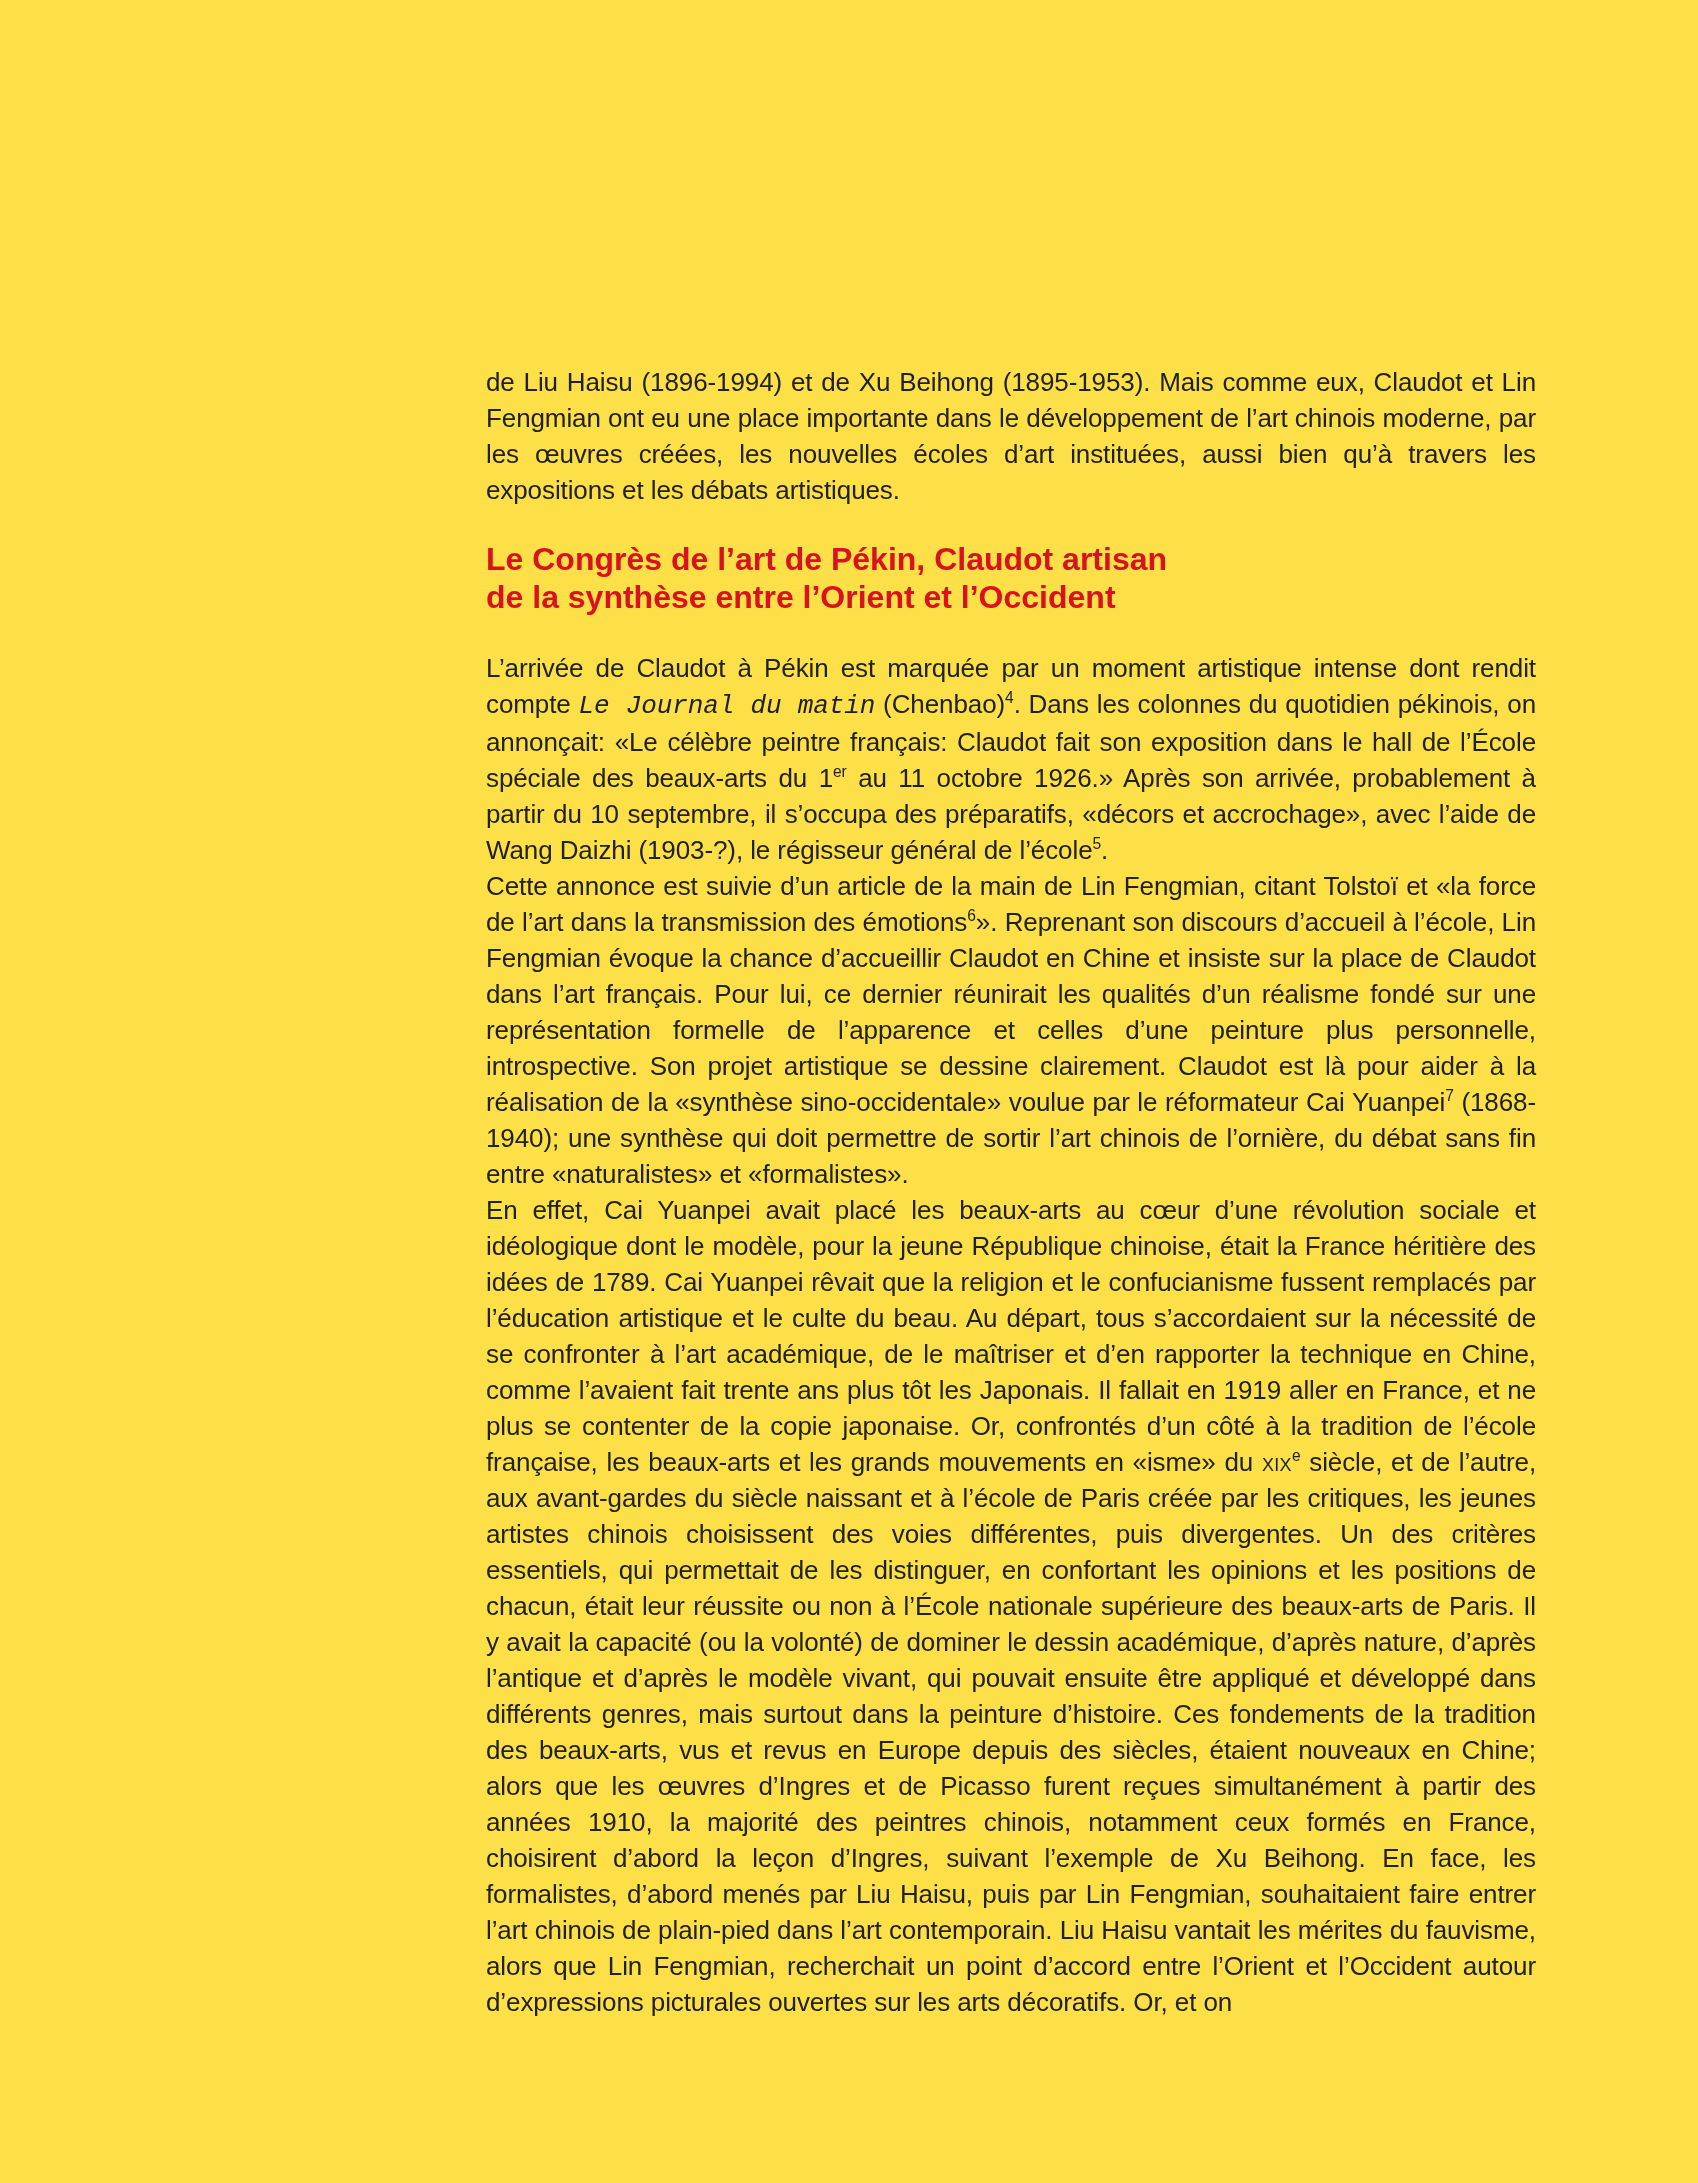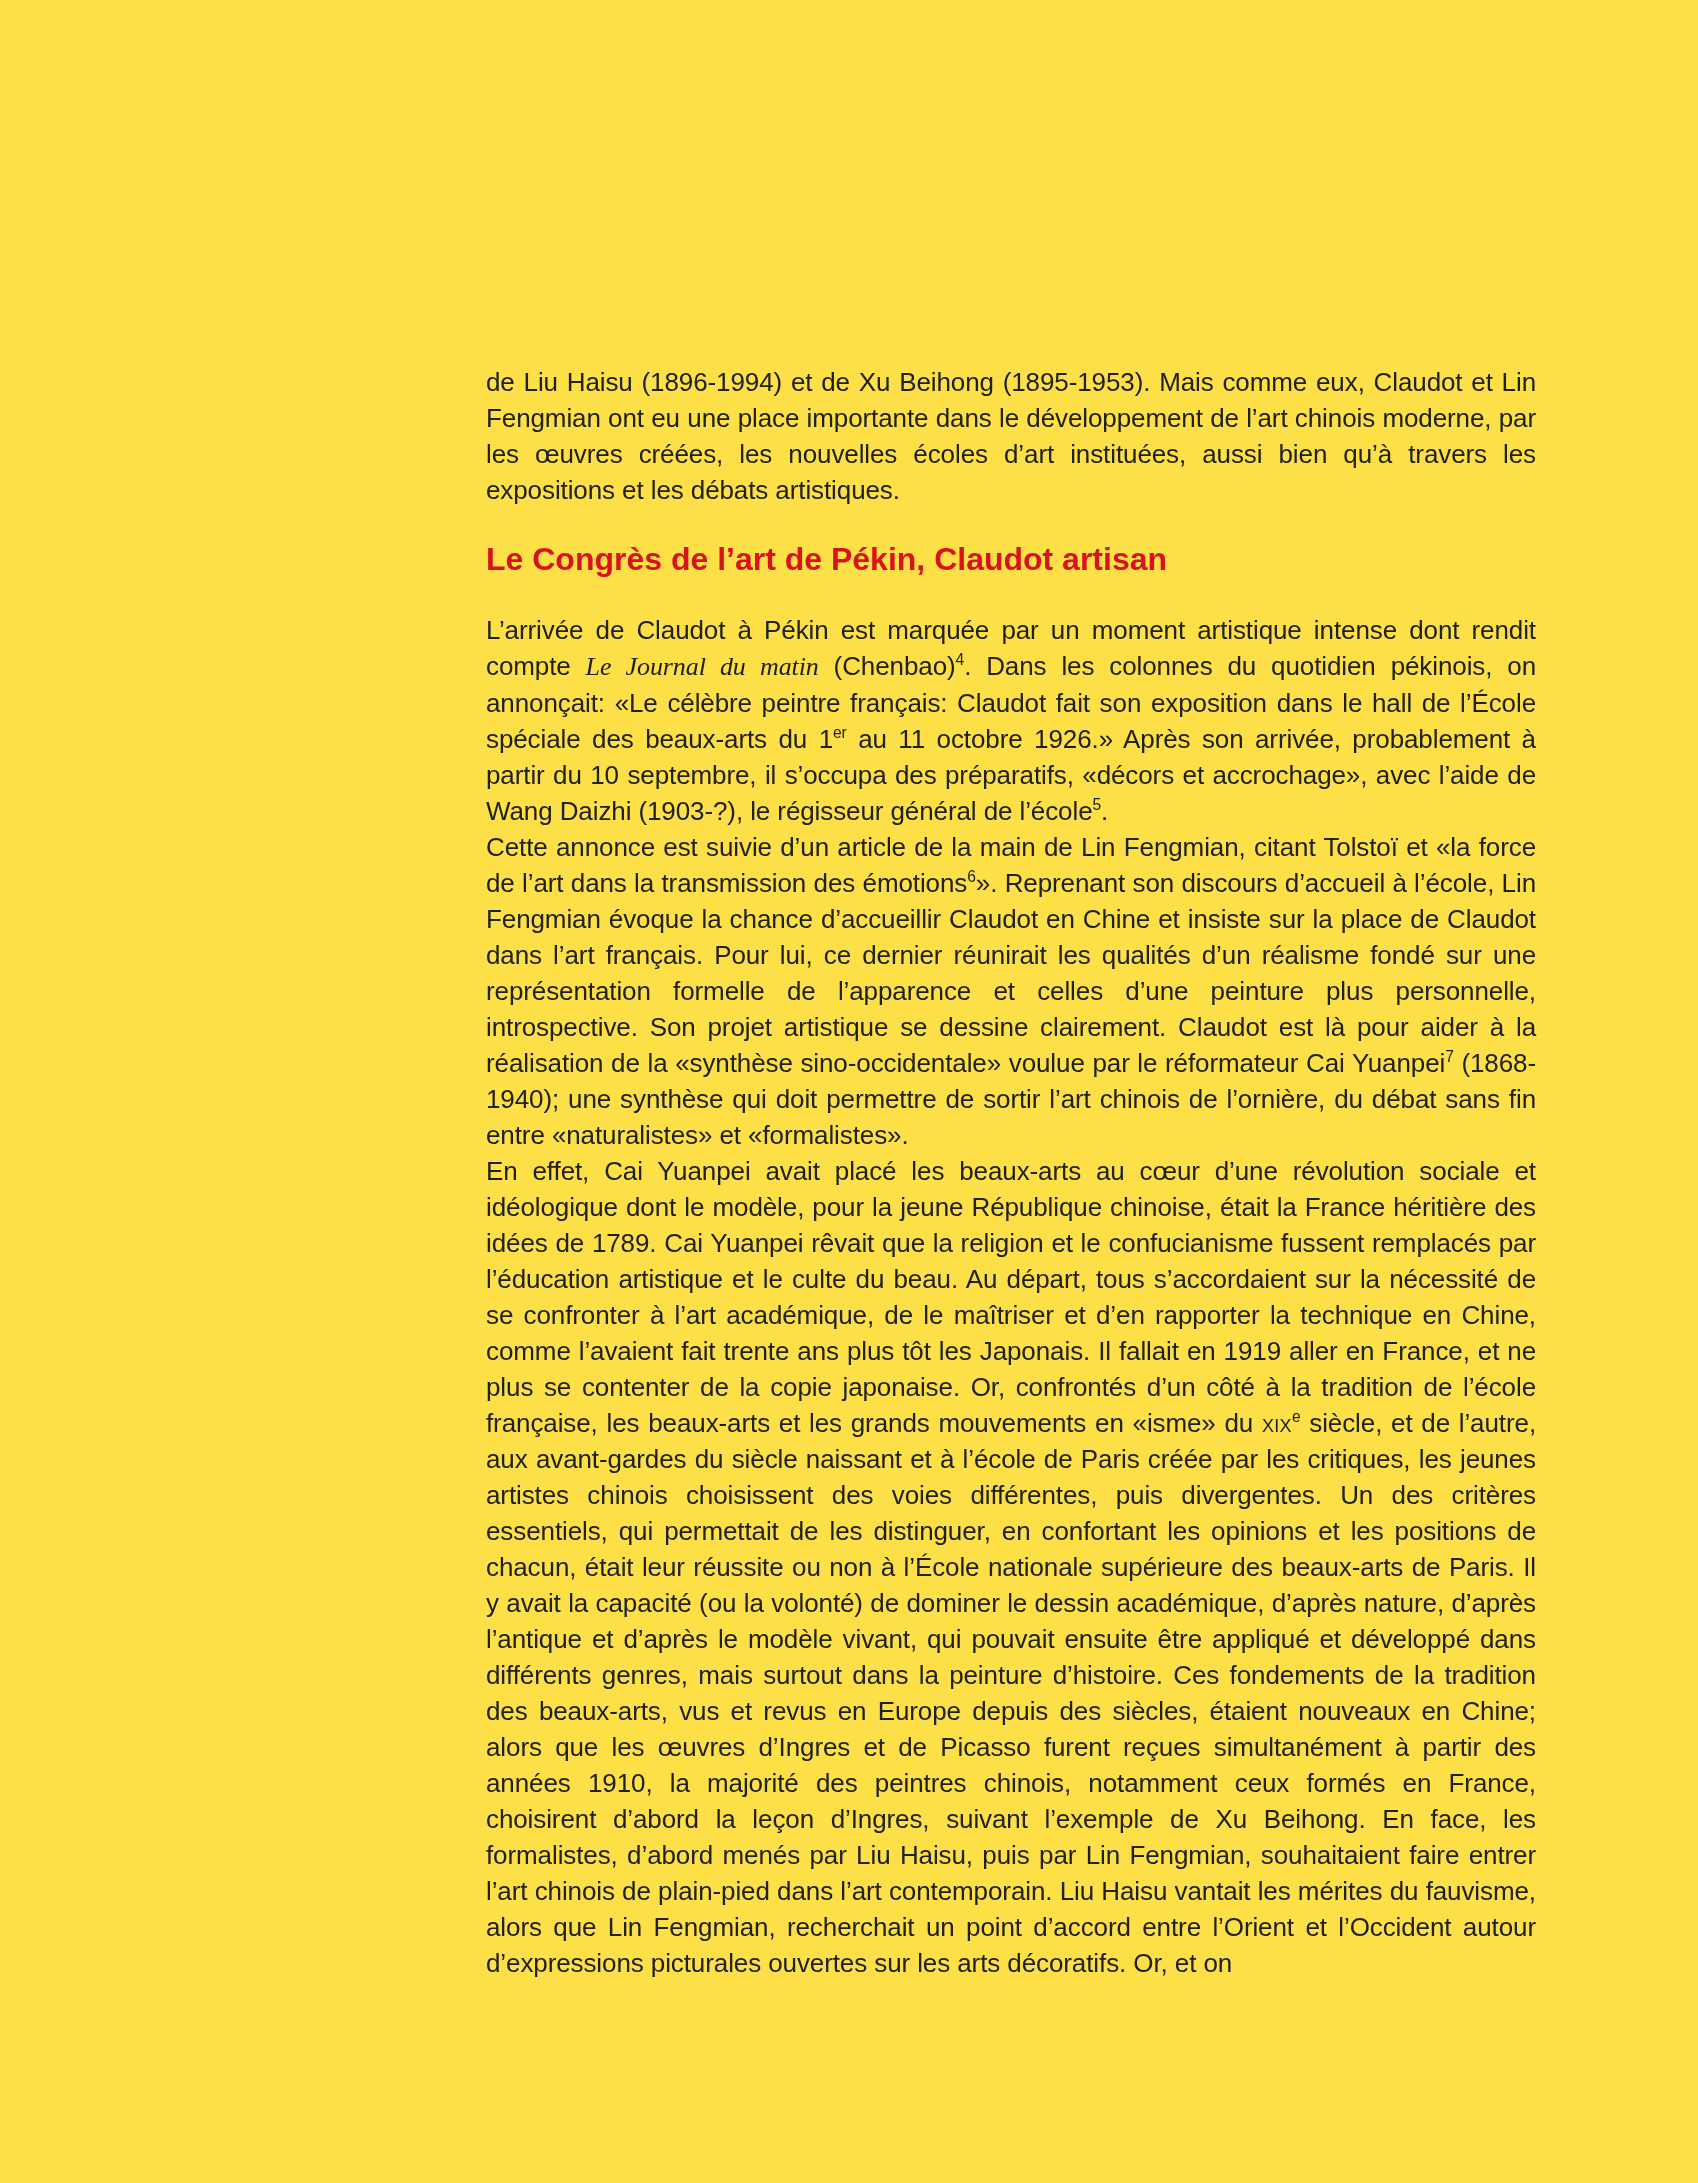--- a/index.html
+++ b/index.html
@@ -39,33 +39,33 @@
     letter-spacing: 0;
     margin: 31.5px 0 34px 0;
   }
   .text-block sup {
     font-size: 60%;
     line-height: 0;
     vertical-align: super;
   }
   .text-block em {
     font-style: italic;
-    font-family: Liberation Serif, serif;
+    font-family: Liberation Mono, monospace;
     margin-top: 36px;
   }
   .text-block .sc {
     font-variant: small-caps;
     letter-spacing: 0.3px;
   }
 </style>
 </head>
 <body>
 
 <div class="page">
   <main class="text-block" style="color: rgb(33, 33, 33);">
       <p><span>de Liu Haisu (1896-1994) et de Xu Beihong (1895-1953). Mais comme eux, Claudot et Lin Fengmian ont eu une place importante dans le développement de l’art chinois moderne, par les œuvres créées, les nouvelles écoles d’art instituées, aussi bien qu’à travers les expositions et les débats artistiques.</span></p>
-      <h2 style="color: rgb(217, 18, 31);"><span>Le Congrès de l’art de Pékin, Claudot artisan</span><br></h2>
+      <h2 style="color: rgb(217, 18, 31);"><span>Le Congrès de l’art de Pékin, Claudot artisan</span><br><span>de la synthèse entre l’Orient et l’Occident</span></h2>
       <p><span>L’arrivée de Claudot à Pékin est marquée par un moment artistique intense dont rendit compte </span><em>Le Journal du matin</em><span> (Chenbao)</span><sup>4</sup><span>. Dans les colonnes du quotidien pékinois, on annonçait: «Le célèbre peintre français: Claudot fait son exposition dans le hall de l’École spéciale des beaux-arts du 1</span><sup>er</sup><span> au 11 octobre 1926.» Après son arrivée, probablement à partir du 10 septembre, il s’occupa des préparatifs, «décors et accrochage», avec l’aide de Wang Daizhi (1903-?), le régisseur général de l’école</span><sup>5</sup><span>.</span></p>
       <p><span>Cette annonce est suivie d’un article de la main de Lin Fengmian, citant Tolstoï et «la force de l’art dans la transmission des émotions</span><sup>6</sup><span>». Reprenant son discours d’accueil à l’école, Lin Fengmian évoque la chance d’accueillir Claudot en Chine et insiste sur la place de Claudot dans l’art français. Pour lui, ce dernier réunirait les qualités d’un réalisme fondé sur une représentation formelle de l’apparence et celles d’une peinture plus personnelle, introspective. Son projet artistique se dessine clairement. Claudot est là pour aider à la réalisation de la «synthèse sino-occidentale» voulue par le réformateur Cai Yuanpei</span><sup>7</sup><span> (1868-1940); une synthèse qui doit permettre de sortir l’art chinois de l’ornière, du débat sans fin entre «naturalistes» et «formalistes».</span></p>
       <p><span>En effet, Cai Yuanpei avait placé les beaux-arts au cœur d’une révolution sociale et idéologique dont le modèle, pour la jeune République chinoise, était la France héritière des idées de 1789. Cai Yuanpei rêvait que la religion et le confucianisme fussent remplacés par l’éducation artistique et le culte du beau. Au départ, tous s’accordaient sur la nécessité de se confronter à l’art académique, de le maîtriser et d’en rapporter la technique en Chine, comme l’avaient fait trente ans plus tôt les Japonais. Il fallait en 1919 aller en France, et ne plus se contenter de la copie japonaise. Or, confrontés d’un côté à la tradition de l’école française, les beaux-arts et les grands mouvements en «isme» du </span><span class="sc">xix</span><sup>e</sup><span> siècle, et de l’autre, aux avant-gardes du siècle naissant et à l’école de Paris créée par les critiques, les jeunes artistes chinois choisissent des voies différentes, puis divergentes. Un des critères essentiels, qui permettait de les distinguer, en confortant les opinions et les positions de chacun, était leur réussite ou non à l’École nationale supérieure des beaux-arts de Paris. Il y avait la capacité (ou la volonté) de dominer le dessin académique, d’après nature, d’après l’antique et d’après le modèle vivant, qui pouvait ensuite être appliqué et développé dans différents genres, mais surtout dans la peinture d’histoire. Ces fondements de la tradition des beaux-arts, vus et revus en Europe depuis des siècles, étaient nouveaux en Chine; alors que les œuvres d’Ingres et de Picasso furent reçues simultanément à partir des années 1910, la majorité des peintres chinois, notamment ceux formés en France, choisirent d’abord la leçon d’Ingres, suivant l’exemple de Xu Beihong. En face, les formalistes, d’abord menés par Liu Haisu, puis par Lin Fengmian, souhaitaient faire entrer l’art chinois de plain-pied dans l’art contemporain. Liu Haisu vantait les mérites du fauvisme, alors que Lin Fengmian, recherchait un point d’accord entre l’Orient et l’Occident autour d’expressions picturales ouvertes sur les arts décoratifs. Or, et on</span></p>
     </main>
 </div>
 
 
 </body></html>

